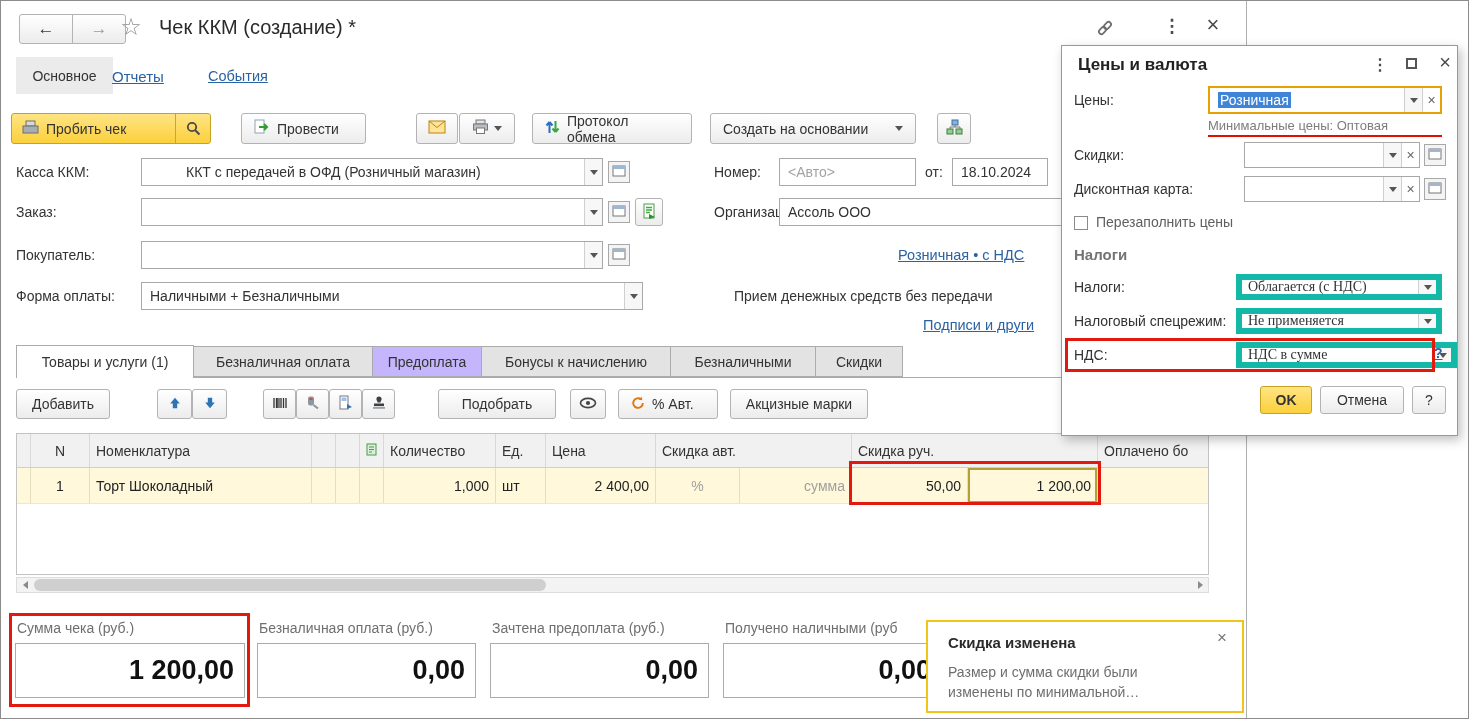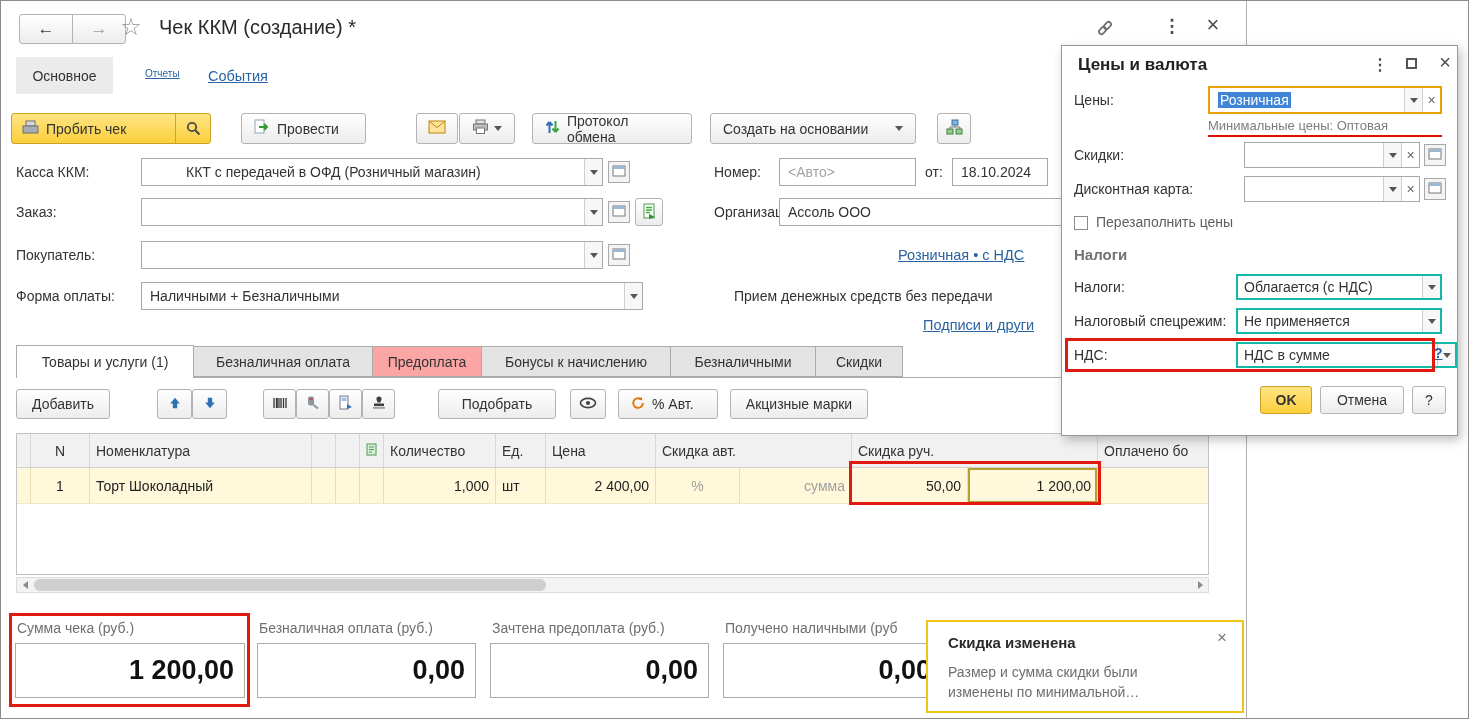--- a/index.html
+++ b/index.html
@@ -14,21 +14,21 @@
   .trir{width:0;height:0;border-top:4px solid transparent;border-bottom:4px solid transparent;border-left:5px solid #8a8a8a;}
   .inp{height:28px;border:1px solid #a8a8a8;background:#fff;display:flex;align-items:center;overflow:hidden;}
   .inp .val{flex:1;padding:0 8px;white-space:nowrap;overflow:hidden;}
   .sqbtn{width:22px;height:22px;border:1px solid #a8a8a8;background:#f4f4f4;display:flex;align-items:center;justify-content:center;}
   .link{color:#2963a3;text-decoration:underline;cursor:pointer;white-space:nowrap;}
   .lbl{white-space:nowrap;}
   .gc{display:flex;align-items:center;padding:0 6px;white-space:nowrap;overflow:hidden;box-sizing:border-box;}
   .rt{justify-content:flex-end;}
   .ct{justify-content:center;}
   .redbox{position:absolute;border:3px solid #e1190f;pointer-events:none;box-sizing:border-box;}
-  .ddl{height:26px;border:2px solid #14b8a6;background:#fff;display:flex;align-items:center;overflow:hidden;}
+  .ddl{height:26px;border:6px solid #14b8a6;background:#fff;display:flex;align-items:center;overflow:hidden;font-family:Liberation Serif, serif;}
   .ddl .val{flex:1;padding:0 6px;white-space:nowrap;overflow:hidden;}
   .glyph{display:flex;align-items:center;justify-content:center;}
   .totlabel{font-size:14px;color:#6f6f6f;white-space:nowrap;}
   .totbox{border:1px solid #ababab;background:#fff;display:flex;align-items:center;justify-content:flex-end;padding:0 10px;font-size:27px;font-weight:bold;color:#111;}
 </style>
 </head>
 <body>
 
 <div class="screen">
 
@@ -50,21 +50,21 @@
           <rect x="10.5" y="8.5" width="8" height="5" rx="2.5"></rect>
         </g>
       </svg>
   </div>
   <div class="abs glyph" style="left:1160px;top:13px;width:22px;height:24px;font-size:18px;font-weight:bold;color:#4a4a4a;">⋮</div>
   <div class="abs glyph" style="left:1200px;top:11px;width:24px;height:26px;font-size:22px;color:#4a4a4a;">×</div>
 
   <div class="abs" style="left:1245px;top:0;width:1px;height:719px;background:#b0b0b0;"></div>
 
   <div class="abs ct glyph" style="left:15px;top:56px;width:97px;height:37px;background:#ebebeb;color:#333;">Основное</div>
-  <div class="abs link" style="left:144px;top:67px;font-size:10px;">Отчеты</div>
+  <div class="abs link" style="left:111px;top:67px;font-size:15px;">Отчеты</div>
   <div class="abs link" style="left:207px;top:67px;font-size:14.5px;">События</div>
 
   <div class="abs btn ybtn" style="left:10px;top:112px;width:200px;padding:0;">
     <span style="display:flex;align-items:center;gap:7px;padding:0 10px;flex:1;">
       <span><svg width="17" height="15" viewBox="0 0 17 15">
             <rect x="4" y="1" width="9" height="5" fill="#d6d9dc" stroke="#6e6e6e"></rect>
             <rect x="1" y="6" width="15" height="7" fill="#a8adb3" stroke="#6e6e6e"></rect>
           </svg></span>
       <span>Пробить чек</span>
     </span>
@@ -193,21 +193,21 @@
         <span class="tri"></span>
       </span>
   </div>
   <div class="abs lbl" style="left:733px;top:287px;">Прием денежных средств без передачи</div>
 
   <div class="abs link" style="left:922px;top:316px;font-size:14.5px;">Подписи и други</div>
 
   <div class="abs" style="left:15px;top:376px;width:1193px;height:1px;background:#ababab;"></div>
   <div class="abs ct glyph" style="left:15px;top:344px;width:178px;height:33px;background:#fff;border:1px solid #ababab;border-bottom:none;z-index:2;">Товары и услуги (1)</div>
   <div class="abs ct glyph" style="left:192px;top:345px;width:180px;height:31px;background:#e3e3e3;border:1px solid #ababab;">Безналичная оплата</div>
-  <div class="abs ct glyph" style="left:371px;top:345px;width:110px;height:31px;background:#fca5a5;border:1px solid #ababab;">Предоплата</div>
+  <div class="abs ct glyph" style="left:371px;top:345px;width:110px;height:31px;background:#c4b5fd;border:1px solid #ababab;">Предоплата</div>
   <div class="abs ct glyph" style="left:480px;top:345px;width:190px;height:31px;background:#e3e3e3;border:1px solid #ababab;">Бонусы к начислению</div>
   <div class="abs ct glyph" style="left:669px;top:345px;width:146px;height:31px;background:#e3e3e3;border:1px solid #ababab;">Безналичными</div>
   <div class="abs ct glyph" style="left:814px;top:345px;width:88px;height:31px;background:#e3e3e3;border:1px solid #ababab;">Скидки</div>
 
   <div class="abs btn" style="left:15px;top:388px;width:94px;height:30px;justify-content:center;">
     <span>Добавить</span>
   </div>
   <div class="abs btn icononly" style="left:156px;top:388px;width:35px;height:30px;">
     <span><svg width="14" height="14" viewBox="0 0 16 16">
           <path d="M8 2 L13.5 8.5 H10.5 V14 H5.5 V8.5 H2.5 Z" fill="#2e74b5"></path>

